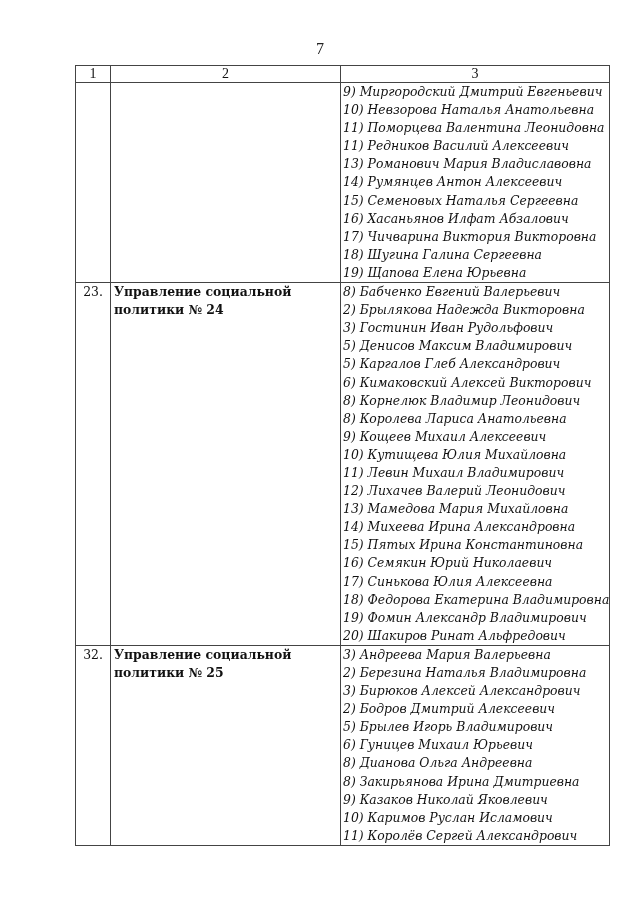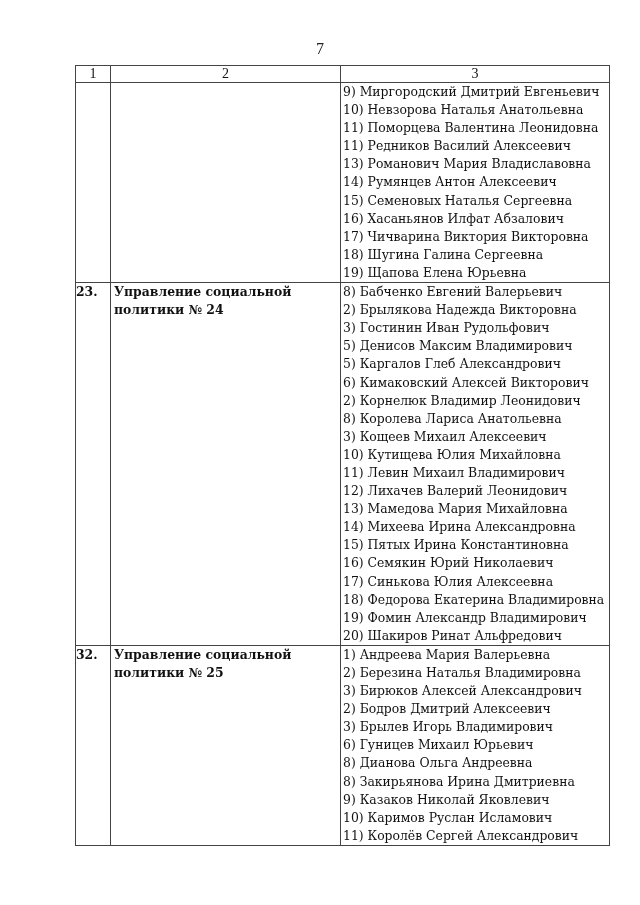--- a/index.html
+++ b/index.html
@@ -7,24 +7,24 @@
            font-family: "DejaVu Serif", "Liberation Serif", serif; color: #111; }
     .page-number { position: absolute; top: 40px; left: 0; width: 640px; text-align: center;
                    font-family: "Liberation Serif", serif; font-size: 16px; color: #222; }
     table.doc { position: absolute; left: 75px; top: 65px; width: 534px;
                 border-collapse: collapse; table-layout: fixed;
                 font-family: "DejaVu Serif", serif; font-size: 12.4px; }
     table.doc td, table.doc th { border: 1px solid #444; vertical-align: top; padding: 0; }
     col.c1 { width: 35px; } col.c2 { width: 230px; } col.c3 { width: 269px; }
     th { font-weight: normal; text-align: center; height: 16px; line-height: 16px;
          font-family: "Liberation Serif", serif; font-size: 14px; }
-    .num { line-height: 18.1px; padding-top: 0px; font-weight: bold; }
+    .num { text-align: center; line-height: 18.1px; padding-top: 0px; }
     .org { line-height: 18.1px; padding-left: 3px !important; font-weight: bold; }
     .names { padding-left: 2px !important; }
-    .names div { line-height: 18.1px; height: 18.1px; white-space: nowrap; }
+    .names div { line-height: 18.1px; height: 18.1px; white-space: nowrap; font-style: italic; }
   </style>
 </head>
 <body>
 
 <div class="page-number">7</div>
 
 <table class="doc">
   <colgroup>
       <col class="c1">
       <col class="c2">
@@ -58,45 +58,45 @@
       <tr>
         <td class="num">23.</td>
         <td class="org">Управление социальной политики № 24</td>
         <td class="names">
           <div>8) Бабченко Евгений Валерьевич</div>
           <div>2) Брылякова Надежда Викторовна</div>
           <div>3) Гостинин Иван Рудольфович</div>
           <div>5) Денисов Максим Владимирович</div>
           <div>5) Каргалов Глеб Александрович</div>
           <div>6) Кимаковский Алексей Викторович</div>
-          <div>2) Корнелюк Владимир Леонидович</div>
+          <div>8) Корнелюк Владимир Леонидович</div>
           <div>8) Королева Лариса Анатольевна</div>
-          <div>3) Кощеев Михаил Алексеевич</div>
+          <div>9) Кощеев Михаил Алексеевич</div>
           <div>10) Кутищева Юлия Михайловна</div>
           <div>11) Левин Михаил Владимирович</div>
           <div>12) Лихачев Валерий Леонидович</div>
           <div>13) Мамедова Мария Михайловна</div>
           <div>14) Михеева Ирина Александровна</div>
           <div>15) Пятых Ирина Константиновна</div>
           <div>16) Семякин Юрий Николаевич</div>
           <div>17) Синькова Юлия Алексеевна</div>
           <div>18) Федорова Екатерина Владимировна</div>
           <div>19) Фомин Александр Владимирович</div>
           <div>20) Шакиров Ринат Альфредович</div>
         </td>
       </tr>
       <tr>
         <td class="num">32.</td>
         <td class="org">Управление социальной политики № 25</td>
         <td class="names">
-          <div>1) Андреева Мария Валерьевна</div>
+          <div>3) Андреева Мария Валерьевна</div>
           <div>2) Березина Наталья Владимировна</div>
           <div>3) Бирюков Алексей Александрович</div>
           <div>2) Бодров Дмитрий Алексеевич</div>
-          <div>3) Брылев Игорь Владимирович</div>
+          <div>5) Брылев Игорь Владимирович</div>
           <div>6) Гуницев Михаил Юрьевич</div>
           <div>8) Дианова Ольга Андреевна</div>
           <div>8) Закирьянова Ирина Дмитриевна</div>
           <div>9) Казаков Николай Яковлевич</div>
           <div>10) Каримов Руслан Исламович</div>
           <div>11) Королёв Сергей Александрович</div>
         </td>
       </tr>
     </tbody>
 </table>

